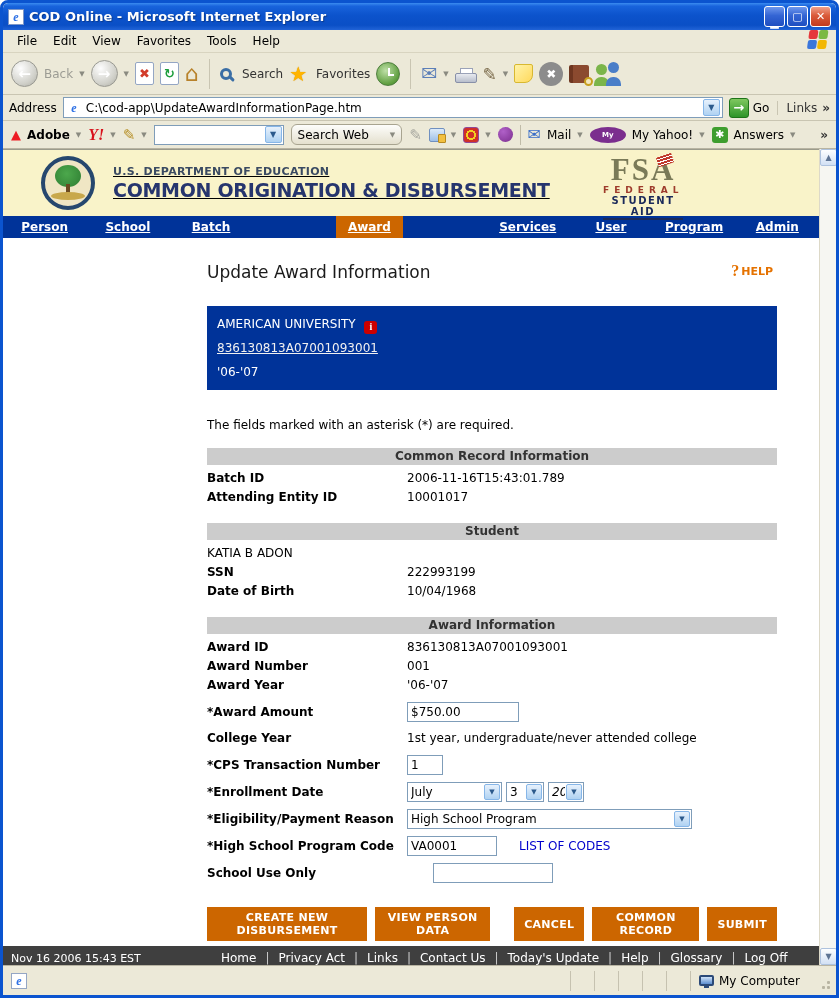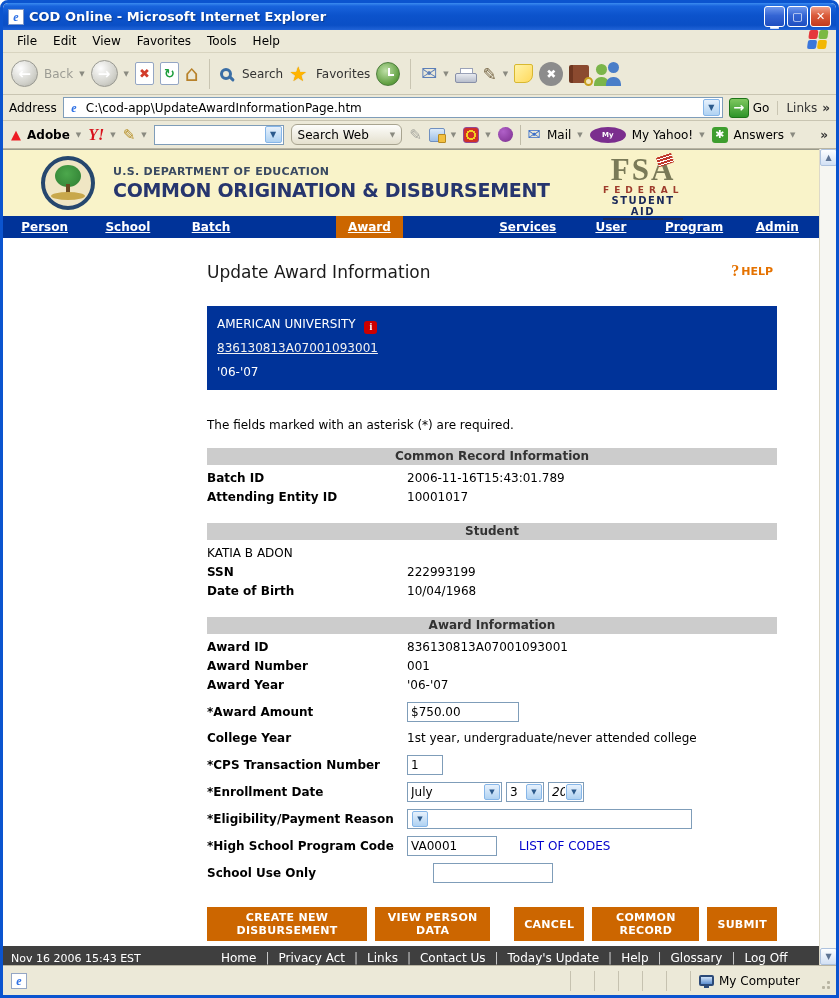--- a/index.html
+++ b/index.html
@@ -152,21 +152,21 @@
   
   .banner { height:66px; background:#F9F3C9; display:flex; align-items:center;
     padding:0 10px; position:relative; }
   .seal { width:54px; height:54px; border-radius:50%; background:#F0E6C4;
     border:4px solid #26476E; margin-left:28px; position:relative; overflow:hidden; }
   .seal-tree { position:absolute; left:10px; top:5px; width:26px; height:22px;
     border-radius:50%; background:radial-gradient(circle at 45% 40%,#4CA84C,#2E7D32); }
   .seal-trunk { position:absolute; left:21px; top:24px; width:4px; height:10px; background:#6B4A20; }
   .seal-ground { position:absolute; left:6px; top:32px; width:34px; height:8px;
     border-radius:50%; background:#C8A84C; }
-  .banner-titles { margin-left:18px; }
+  .banner-titles { margin-left:18px;text-decoration:underline; }
   .banner-agency { font-size:11px; font-weight:bold; color:#3A4A62; letter-spacing:0.3px; }
   .banner-app { font-size:19px; font-weight:bold; color:#26356E; letter-spacing:-0.3px; margin-top:1px; }
   .fsa { position:absolute; right:136px; top:6px; text-align:center; width:80px; }
   .fsa-flag { position:absolute; right:10px; top:-1px; width:16px; height:10px;
     background:repeating-linear-gradient(180deg,#C0392B 0 2px,#fff 2px 3px);
     transform:rotate(-18deg); border-radius:1px; }
   .fsa-acronym { font-family:"Liberation Serif",serif; font-size:31px; font-weight:bold;
     color:#7A7A58; letter-spacing:2px; line-height:0.9; }
   .fsa-line1 { font-size:9px; color:#9E3B2B; letter-spacing:5px; font-weight:bold; margin-top:1px; }
   .fsa-line2 { font-size:10px; color:#1B2A5A; letter-spacing:1.5px; font-weight:bold;
@@ -531,20 +531,21 @@
           </span>
           <span class="xp-select w-year">
             <span class="sel-text">2006</span>
             <span class="sel-arrow">▼</span>
           </span>
         </div>
 
         <div class="form-row">
           <span class="kv-label">*Eligibility/Payment Reason</span>
           <span class="xp-select w-elig">
+            <span class="sel-text">High School Program</span>
             <span class="sel-arrow">▼</span>
           </span>
         </div>
 
         <div class="form-row">
           <span class="kv-label">*High School Program Code</span>
           <input class="xp-input w-code" value="VA0001" style="">
           <a class="codes-link" href="#">LIST OF CODES</a>
         </div>
 

